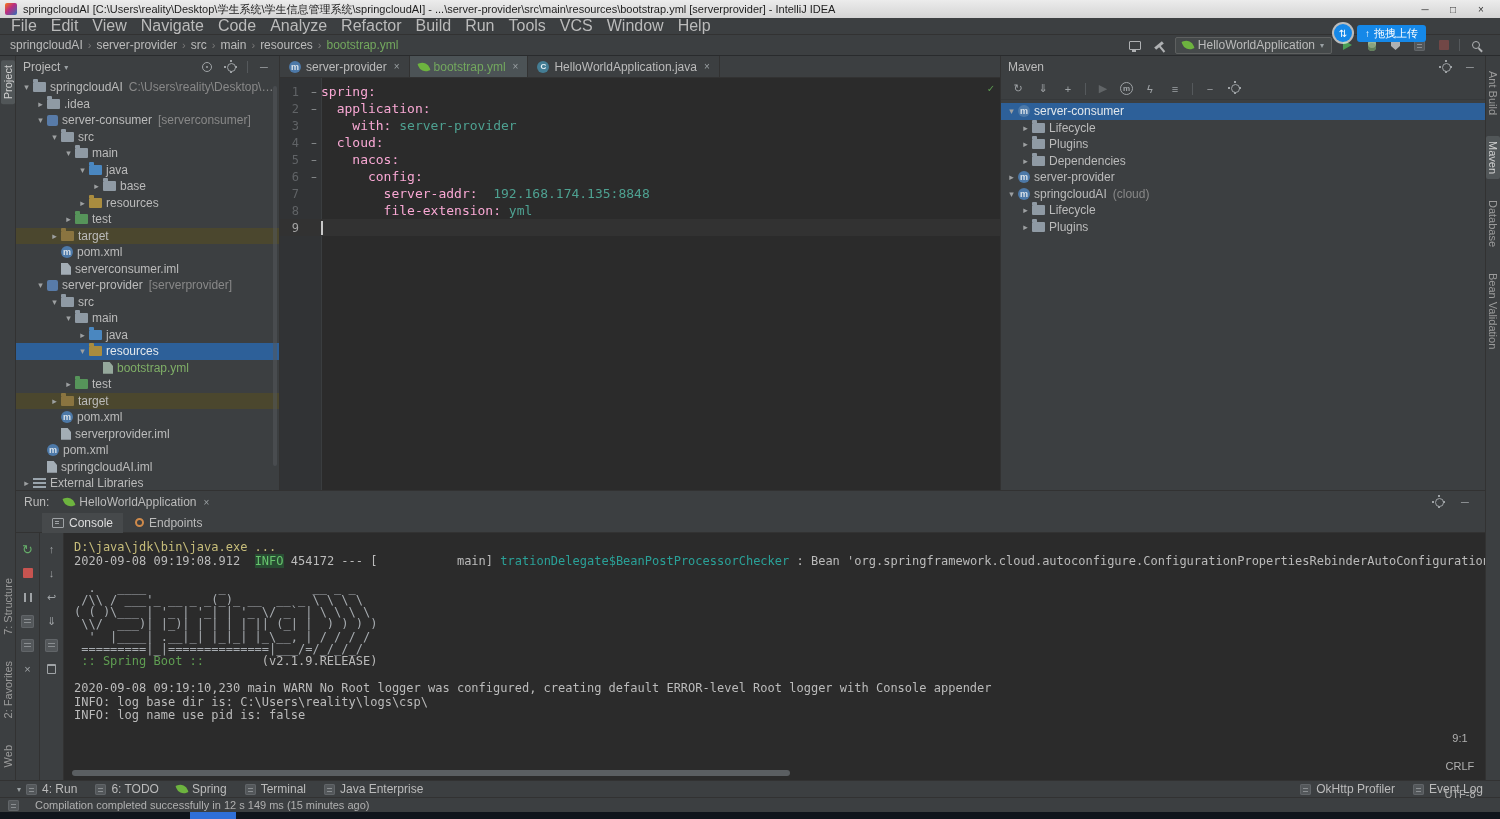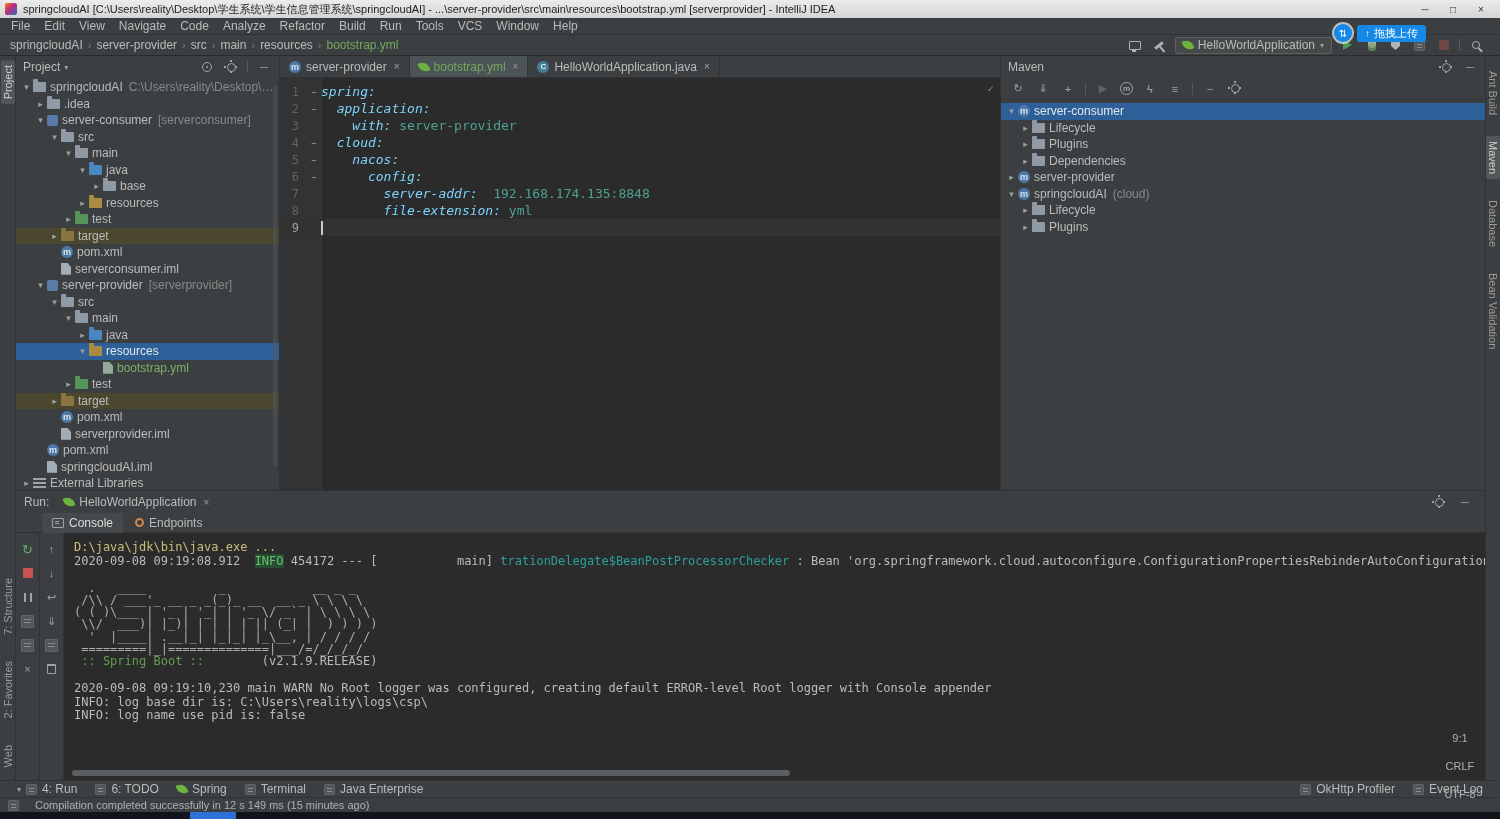--- a/index.html
+++ b/index.html
@@ -9,21 +9,21 @@
 
 
 .titlebar{position:absolute;left:0;top:0;width:100%;height:18px;background:linear-gradient(#ececec,#d4d4d4);color:#1d1d1d;font-size:11px;display:flex;align-items:center;padding:0 5px;z-index:40;}
 .appic{width:12px;height:12px;border-radius:2px;background:linear-gradient(135deg,#f97a12,#b92d82 45%,#2d72b8);margin-right:6px;flex:none;}
 .title{white-space:nowrap;overflow:hidden;flex:1;}
 .wbtns{margin-left:auto;display:flex;flex:none;}
 .wb{width:28px;text-align:center;font-size:10px;color:#333;cursor:default;}
 
 
 .menubar{position:absolute;left:0;top:18px;width:100%;height:17px;background:#3c3f41;display:flex;align-items:center;padding-left:4px;border-bottom:1px solid #323232;}
-.mi{color:#bbb;font-size:12px;padding:0 7px;}
+.mi{color:#bbb;font-size:16px;padding:0 7px;}
 
 
 .toolbar{position:absolute;left:0;top:35px;width:100%;height:21px;background:#3c3f41;border-bottom:1px solid #292b2d;display:flex;align-items:center;}
 .crumbs{display:flex;align-items:center;padding-left:10px;font-size:12px;color:#bbb;gap:5px;white-space:nowrap;}
 .csep{color:#7a7a7a;font-size:11px;}
 .crumb.green{color:#73a85e;}
 .tb-right{margin-left:auto;display:flex;align-items:center;gap:7px;padding-right:16px;}
 .runcombo{display:flex;align-items:center;gap:5px;background:#45494a;border:1px solid #5e6060;border-radius:2px;height:17px;padding:0 7px;font-size:12px;color:#bbb;}
 .combo-caret{font-size:8px;color:#9aa0a3;}
 .tbi{width:17px;height:17px;display:inline-flex;align-items:center;justify-content:center;color:#afb1b3;}
@@ -116,21 +116,21 @@
 .etlabel.green{color:#73a85e;}
 .ebody{position:absolute;top:22px;left:0;right:0;bottom:0;font-family:"DejaVu Sans Mono",monospace;font-size:13px;overflow:hidden;}
 .ebody::before{content:"";position:absolute;left:0;top:0;bottom:0;width:41px;background:#313335;border-right:1px solid #3a3d3f;}
 .elines{position:relative;padding-top:5px;}
 .eline{display:flex;height:17px;align-items:center;position:relative;}
 .eline.caretline{background:#323232;}
 .lnum{width:27px;text-align:right;padding-right:8px;color:#606366;font-size:12px;flex:none;font-family:"DejaVu Sans Mono",monospace;}
 .caretline .lnum{color:#a4a4a4;}
 .fold{width:14px;flex:none;color:#9da0a2;font-size:9px;text-align:center;}
 .ecode{white-space:pre;}
-.tk-key{color:#7dd3fc;font-style:italic;}
+.tk-key{color:#f9a8d4;}
 .tk-val{color:#4ea191;}
 .caret{display:inline-block;width:2px;height:14px;background:#c8c8c8;vertical-align:middle;}
 .echeck{position:absolute;top:4px;right:6px;color:#5f9e52;font-size:11px;}
 
 
 .maven{position:absolute;left:1000px;top:56px;width:485px;height:434px;background:#3c3f41;border-left:1px solid #323232;overflow:hidden;}
 .mtools{height:22px;display:flex;align-items:center;gap:9px;padding:0 9px;border-bottom:1px solid #36393b;}
 .mtree{font-size:12px;color:#bbb;padding-top:3px;}
 
 

